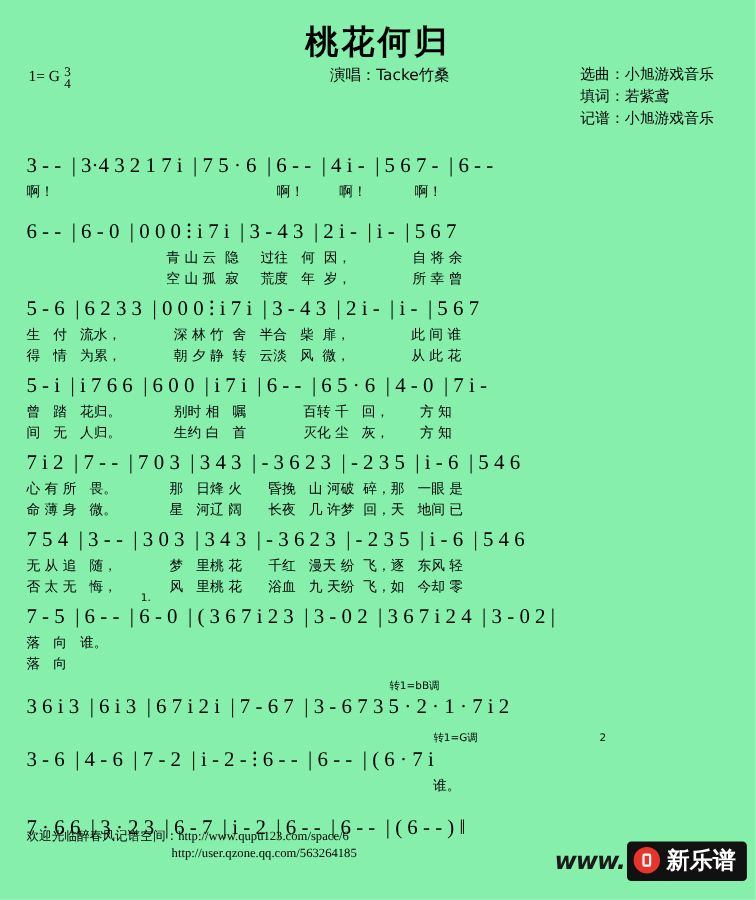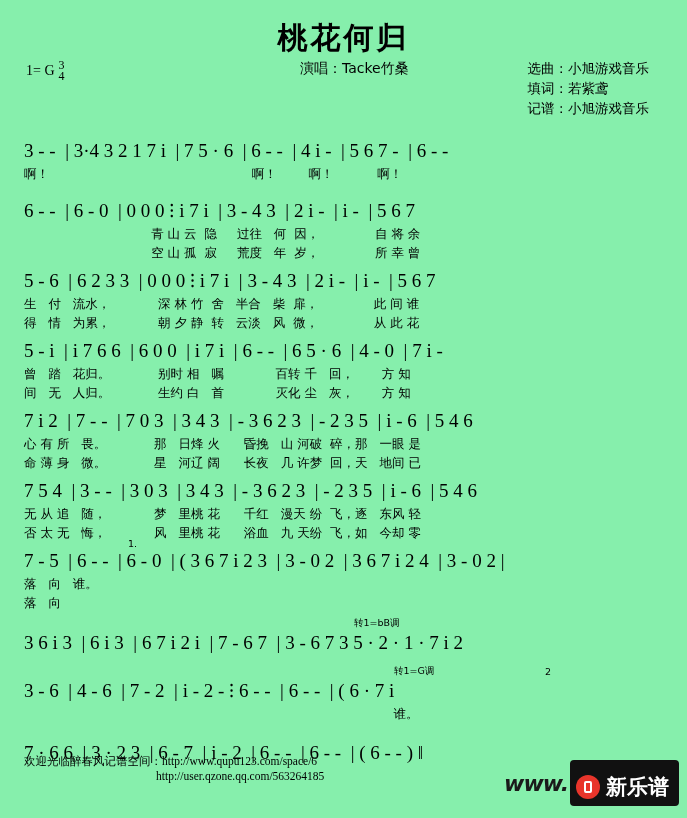--- a/index.html
+++ b/index.html
@@ -121,21 +121,21 @@
     font-style: italic;
     color: #1a1a1a;
     letter-spacing: -1px;
   }
   .wm .badge {
     background: #111;
     color: #fff;
     font-family: "DejaVu Sans", sans-serif;
     font-size: 21px;
     font-weight: bold;
-    padding: 13px 10px 5px 6px;
+    padding: 3px 10px 5px 6px;
     border-radius: 4px;
     display: flex;
     align-items: center;
     margin-left: 2px;
   }
   .wm .circle {
     width: 24px;
     height: 24px;
     border-radius: 50%;
     background: #e8352b;

